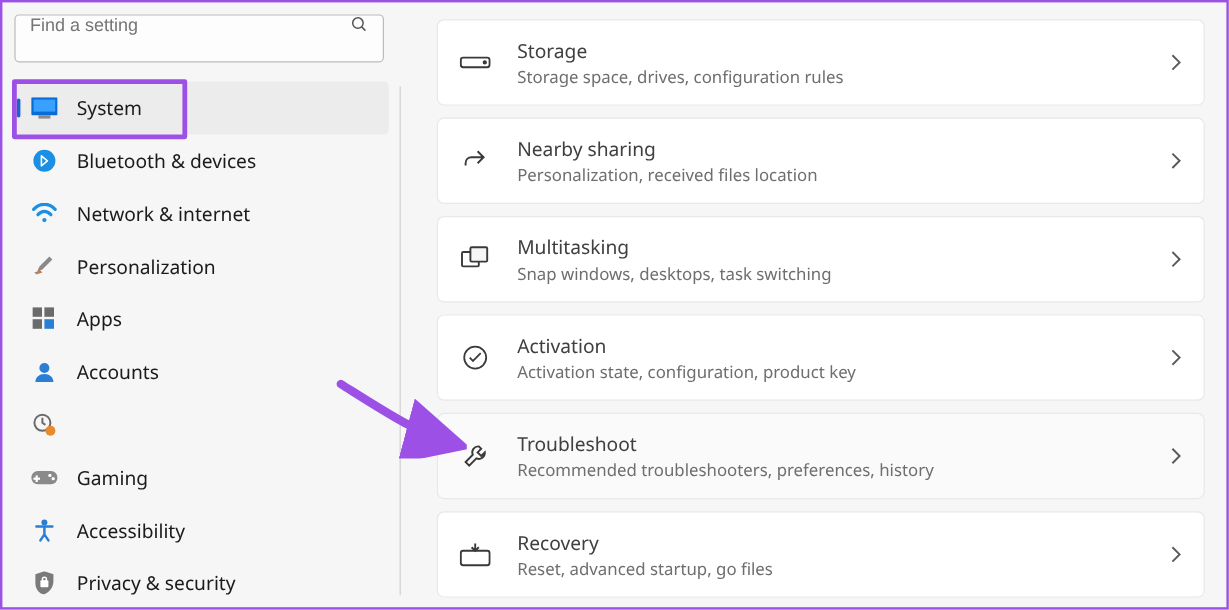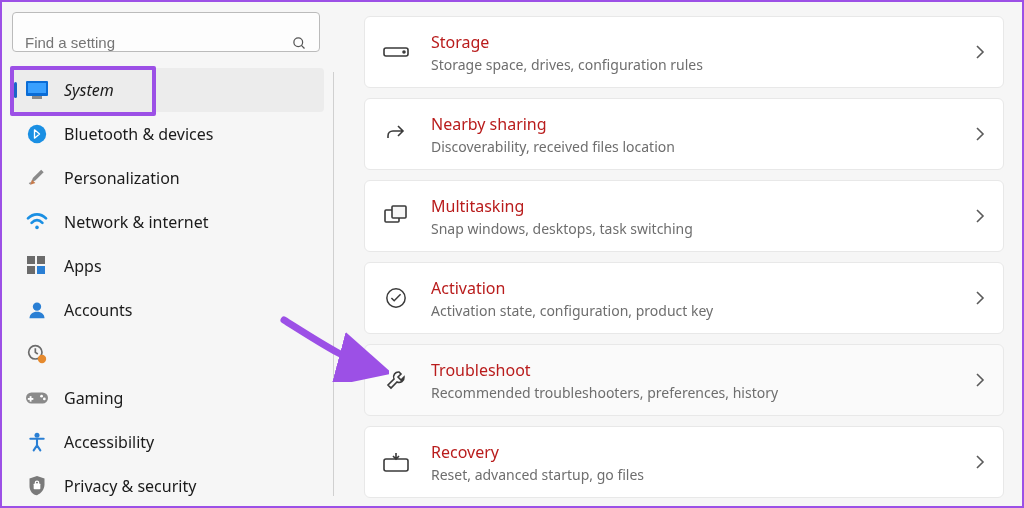--- a/index.html
+++ b/index.html
@@ -21,21 +21,21 @@
   .search-wrap {
     margin: 0 14px 16px 10px;
   }
   .search {
     position: relative;
     border: 1px solid #bbb;
     border-radius: 4px;
     background: #fdfdfd;
     height: 40px;
     display: flex;
-    align-items: flex-end;
+    align-items: flex-start;
     padding: 0 12px;
   }
   .search input {
     border: none;
     outline: none;
     background: transparent;
     font-size: 15px;
     color: #5a5a5a;
     width: 100%;
   }
@@ -52,21 +52,20 @@
     font-size: 16px;
     color: #1b1b1b;
     cursor: default;
     position: relative;
   }
   .nav-item.selected {
     background: #ececec;
     border-radius: 4px;
     margin: 0 10px;
     padding-left: 14px;
-    font-style: italic;
   }
   .nav-item.selected::before {
     content: "";
     position: absolute;
     left: 2px; top: 14px; bottom: 14px;
     width: 3px;
     background: #1b65c8;
     border-radius: 2px;
   }
   .nav-item .icon {
@@ -111,21 +110,21 @@
   .card .cicon {
     width: 26px; height: 26px;
     color: #3a3a3a;
     flex-shrink: 0;
     margin-right: 22px;
     display: flex;
     align-items: center;
     justify-content: center;
   }
   .card .texts { flex: 1; }
-  .card .title { font-size: 16px; color: #b91c1c; }
+  .card .title { font-size: 16px; color: #404040; }
   .card .sub { font-size: 14px; color: #6e6e6e; margin-top: 2px; }
   .card .chev {
     color: #5a5a5a;
     font-size: 16px;
   }
   .arrow {
     position: absolute;
     pointer-events: none;
   }
   svg { display: block; }
@@ -163,36 +162,36 @@
         <span class="icon">
           <svg width="20" height="20" viewBox="0 0 24 24">
               <circle cx="12" cy="12" r="11" fill="#1a8fe3"></circle>
               <path d="M9 7l6 5-6 5V7l6 5-6 5" stroke="#fff" stroke-width="1.6" fill="none" stroke-linejoin="round"></path>
             </svg>
         </span>
         <span>Bluetooth &amp; devices</span>
       </li>
       <li class="nav-item">
         <span class="icon">
-          <svg width="20" height="20" viewBox="0 0 24 24">
-              <path d="M4 20l3-8 10-10 3 3-10 10-8 3z" fill="#8a8a8a"></path>
-              <path d="M4 20l2-6 4 4-6 2z" fill="#c77a4a"></path>
-            </svg>
-        </span>
-        <span>Personalization</span>
-      </li>
-      <li class="nav-item">
-        <span class="icon">
           <svg width="22" height="18" viewBox="0 0 24 20">
               <path d="M2 6c6-6 14-6 20 0" stroke="#1a8fe3" stroke-width="3" fill="none" stroke-linecap="round"></path>
               <path d="M6 11c4-4 8-4 12 0" stroke="#1a8fe3" stroke-width="3" fill="none" stroke-linecap="round"></path>
               <circle cx="12" cy="16" r="2" fill="#1a8fe3"></circle>
             </svg>
         </span>
         <span>Network &amp; internet</span>
+      </li>
+      <li class="nav-item">
+        <span class="icon">
+          <svg width="20" height="20" viewBox="0 0 24 24">
+              <path d="M4 20l3-8 10-10 3 3-10 10-8 3z" fill="#8a8a8a"></path>
+              <path d="M4 20l2-6 4 4-6 2z" fill="#c77a4a"></path>
+            </svg>
+        </span>
+        <span>Personalization</span>
       </li>
       <li class="nav-item">
         <span class="icon">
           <svg width="20" height="20" viewBox="0 0 20 20">
               <rect x="0" y="0" width="8" height="8" fill="#6b6b6b"></rect>
               <rect x="10" y="0" width="8" height="8" fill="#6b6b6b"></rect>
               <rect x="0" y="10" width="8" height="8" fill="#6b6b6b"></rect>
               <rect x="10" y="10" width="8" height="8" fill="#2a7fd4"></rect>
             </svg>
         </span>
@@ -275,21 +274,21 @@
     </div>
 
     <div class="card">
       <span class="cicon">
         <svg width="24" height="22" viewBox="0 0 24 22" fill="none" stroke="#3a3a3a" stroke-width="1.6">
             <path d="M14 3l5 5-5 5M19 8H9c-3 0-5 2-5 5v2"></path>
           </svg>
       </span>
       <div class="texts">
         <div class="title">Nearby sharing</div>
-        <div class="sub">Discoverability, received files location</div>
+        <div class="sub">Personalization, received files location</div>
       </div>
       <span class="chev">
         <svg width="10" height="16" viewBox="0 0 10 16" fill="none" stroke="currentColor" stroke-width="1.6">
             <path d="M2 2l6 6-6 6"></path>
           </svg>
       </span>
     </div>
 
     <div class="card">
       <span class="cicon">

